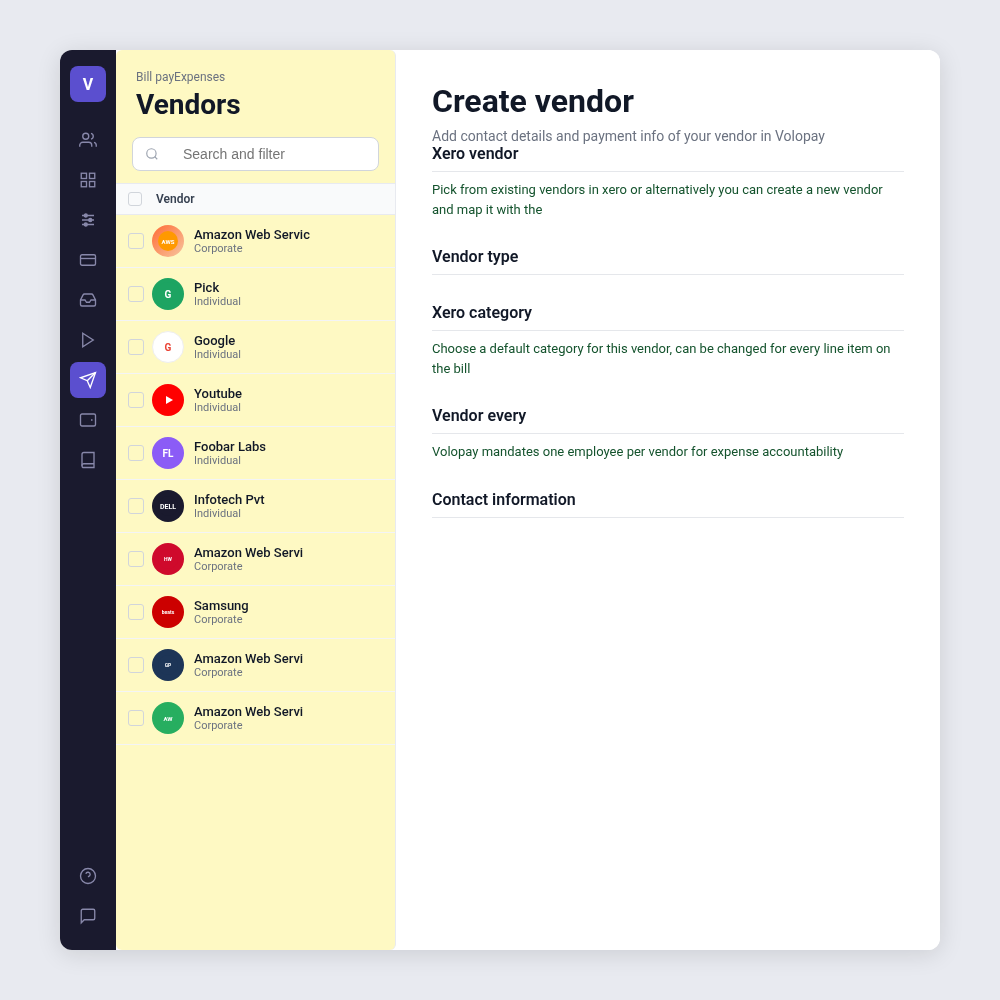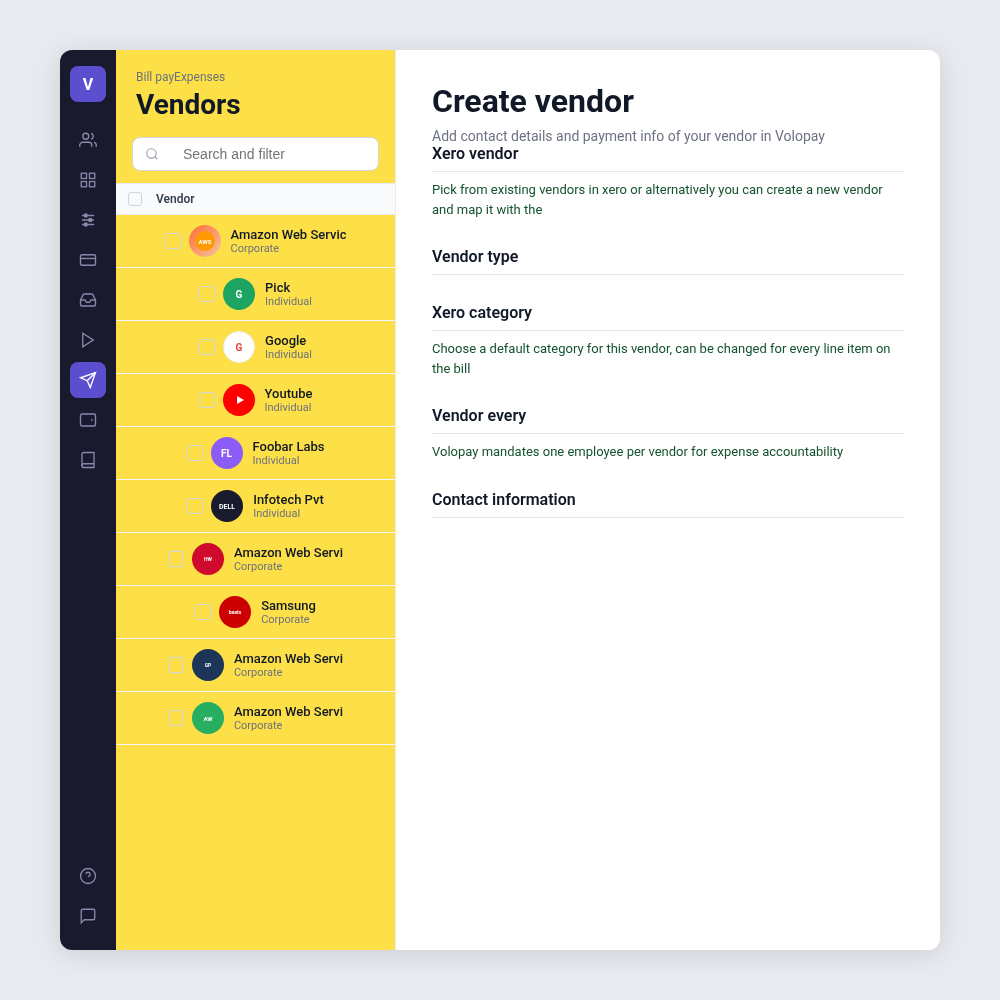--- a/index.html
+++ b/index.html
@@ -63,26 +63,27 @@
       transition: background 0.15s;
     }
     .sidebar-icon.active {
       background: #5b4fcf;
       color: #fff;
     }
     .sidebar-spacer { flex: 1; }
     
     .main-panel {
       width: 280px;
-      background: #fde047;
+      background: #fef9c3;
       border-right: 1px solid #e8eaf0;
       display: flex;
       flex-direction: column;
       flex-shrink: 0;
       overflow: hidden;
+      border-radius: 6px;
     }
     .breadcrumb {
       font-size: 12px;
       color: #6b7280;
       padding: 20px 20px 4px;
     }
     .page-title {
       font-size: 28px;
       font-weight: 700;
       color: #111827;
@@ -136,21 +137,20 @@
       overflow-y: auto;
       flex: 1;
     }
     .vendor-row {
       display: flex;
       align-items: center;
       padding: 10px 12px;
       border-bottom: 1px solid #f3f4f6;
       cursor: pointer;
       transition: background 0.1s;
-      justify-content: center;
     }
     .vendor-checkbox {
       width: 16px;
       height: 16px;
       border: 1.5px solid #d1d5db;
       border-radius: 3px;
       flex-shrink: 0;
       margin-right: 8px;
     }
     .vendor-avatar {

